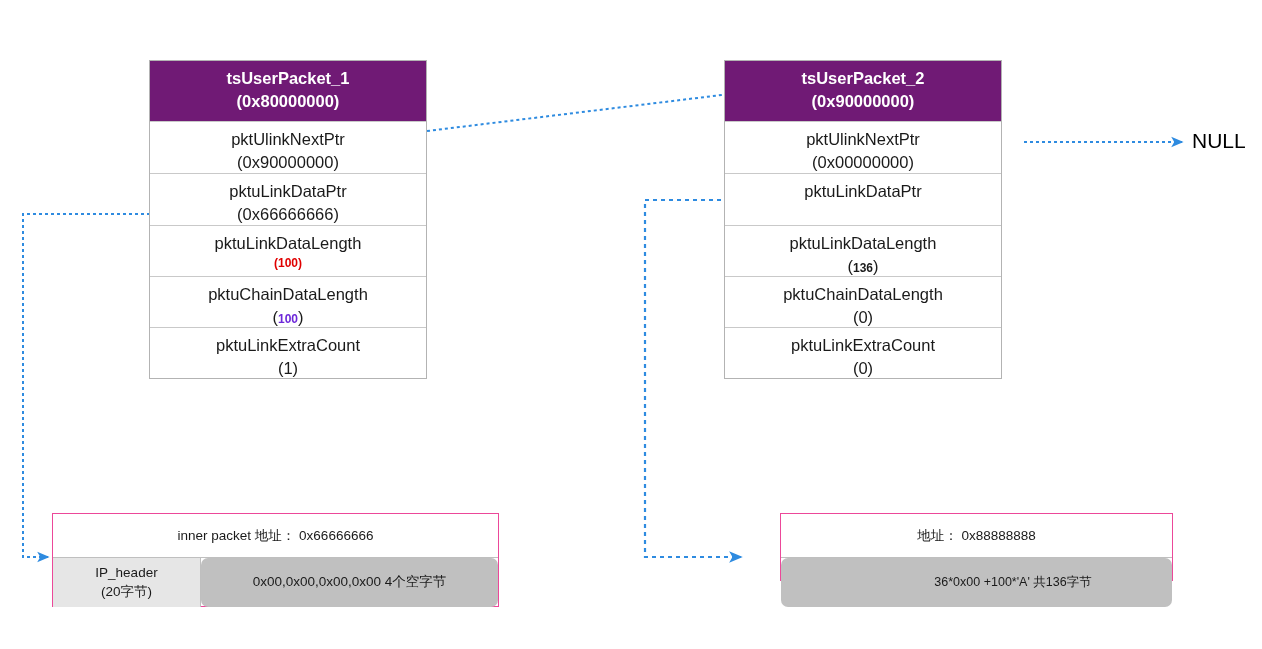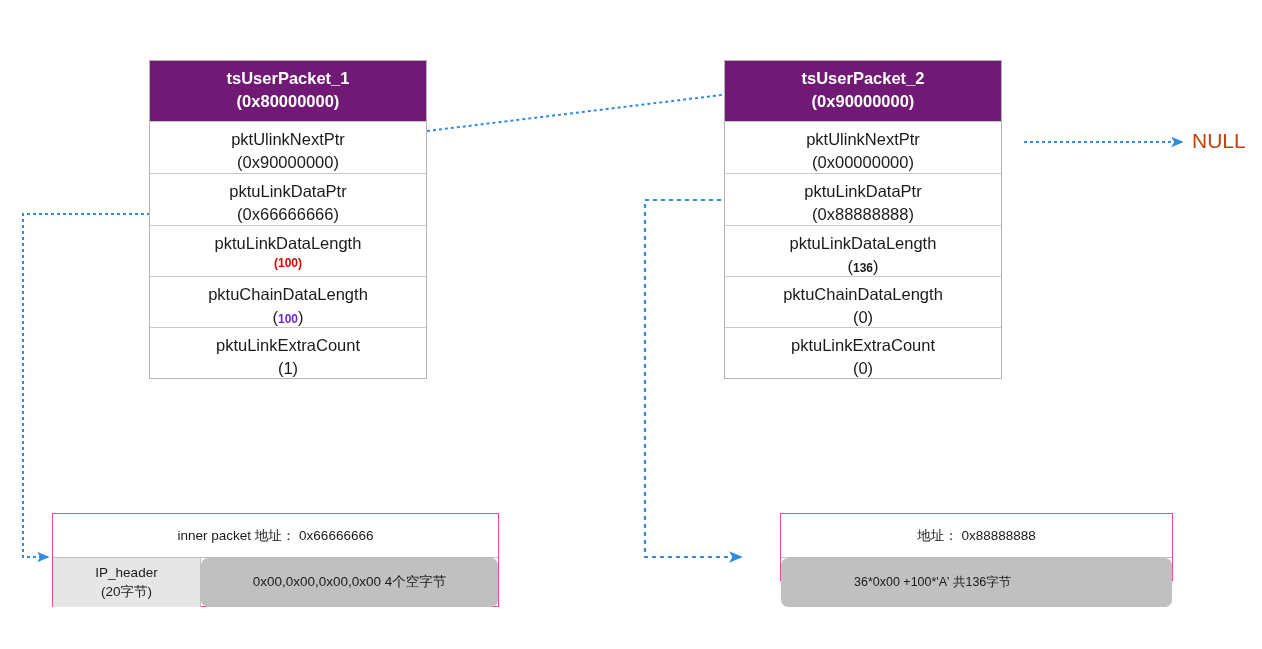--- a/index.html
+++ b/index.html
@@ -96,21 +96,21 @@
     width: 1262px;
     height: 649px;
     overflow: visible;
     pointer-events: none;
   }
 
   
   .null-label {
     position: absolute;
     font-size: 21px;
-    color: #c2410c;
+    color: #000000;
     white-space: nowrap;
   }
 </style>
 </head>
 <body>
 
 <div class="canvas">
 
   <svg class="wires" viewBox="0 0 1262 649" xmlns="http://www.w3.org/2000/svg">
     <defs>
@@ -166,21 +166,20 @@
       <span>(0x90000000)</span>
     </div>
 
     <div class="struct-row" style="height:52px;">
       <span class="rname">pktUlinkNextPtr</span>
       <span class="rval">(0x00000000)</span>
     </div>
 
     <div class="struct-row" style="height:52px;">
       <span class="rname">pktuLinkDataPtr</span>
-      <span class="rval">(0x88888888)</span>
     </div>
 
     <div class="struct-row" style="height:51px;">
       <span class="rname">pktuLinkDataLength</span>
       <span class="rval small"><span>(</span><span style="font-size:12px;font-weight:bold;">136</span><span>)</span></span>
     </div>
 
     <div class="struct-row" style="height:51px;">
       <span class="rname">pktuChainDataLength</span>
       <span class="rval">(0)</span>
@@ -205,19 +204,19 @@
       </div>
       <div class="mem-cell dark" style="flex:1;">
         <span>0x00,0x00,0x00,0x00 4个空字节</span>
       </div>
     </div>
   </div>
 
   <div class="memblock" style="left:780px; top:513px; width:393px; height:68px;">
     <div class="mem-title" style="height:43px;">地址： 0x88888888</div>
     <div class="mem-body" style="height:50px;">
-      <div class="mem-cell dark" style="flex:1; justify-content:flex-start; padding-left:73px; font-size:12.5px;">
+      <div class="mem-cell dark" style="flex:1; justify-content:center; padding-left:73px; font-size:12.5px;">
         <span>36*0x00 +100*'A' 共136字节</span>
       </div>
     </div>
   </div>
 
 </div>
 
 </body></html>

